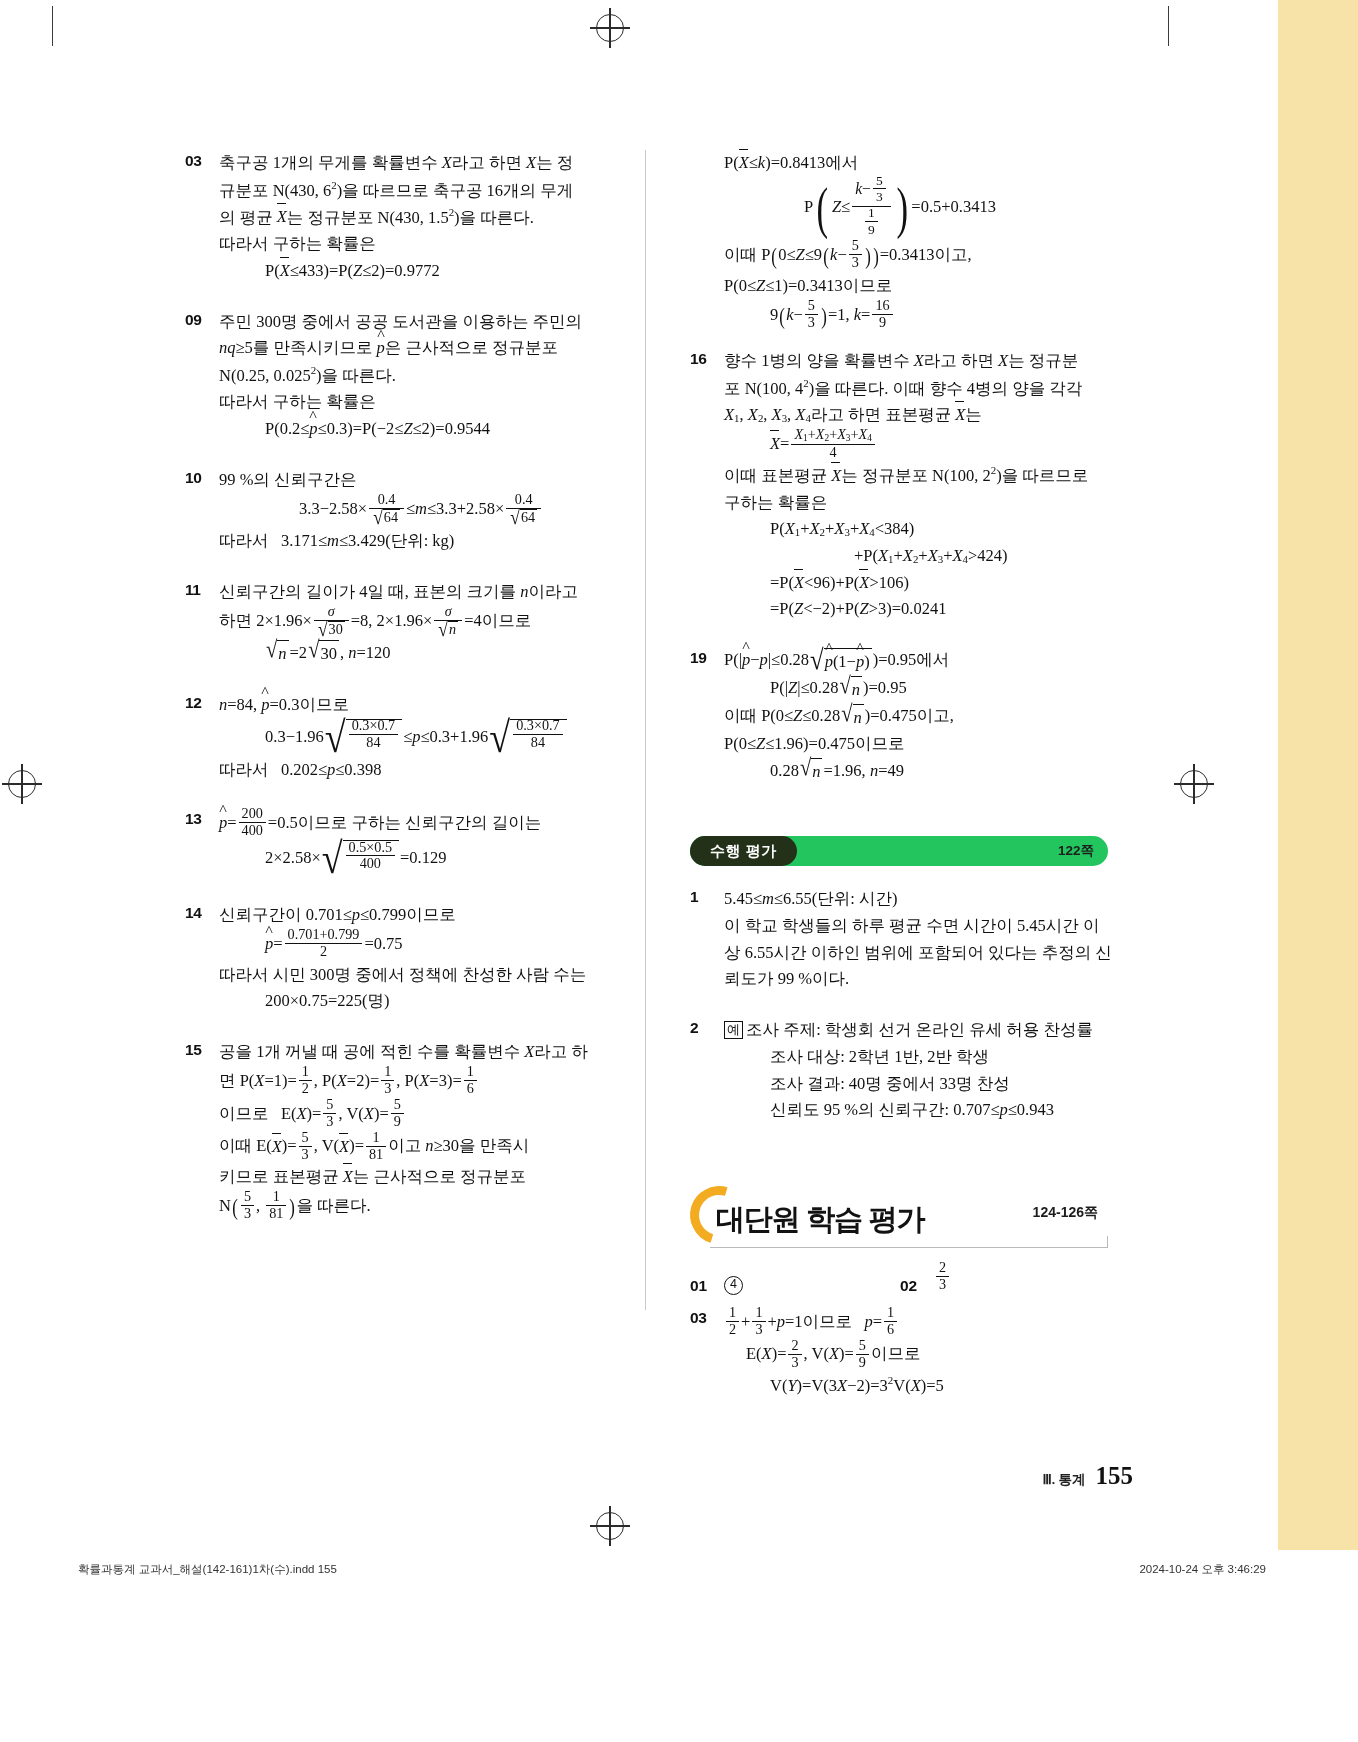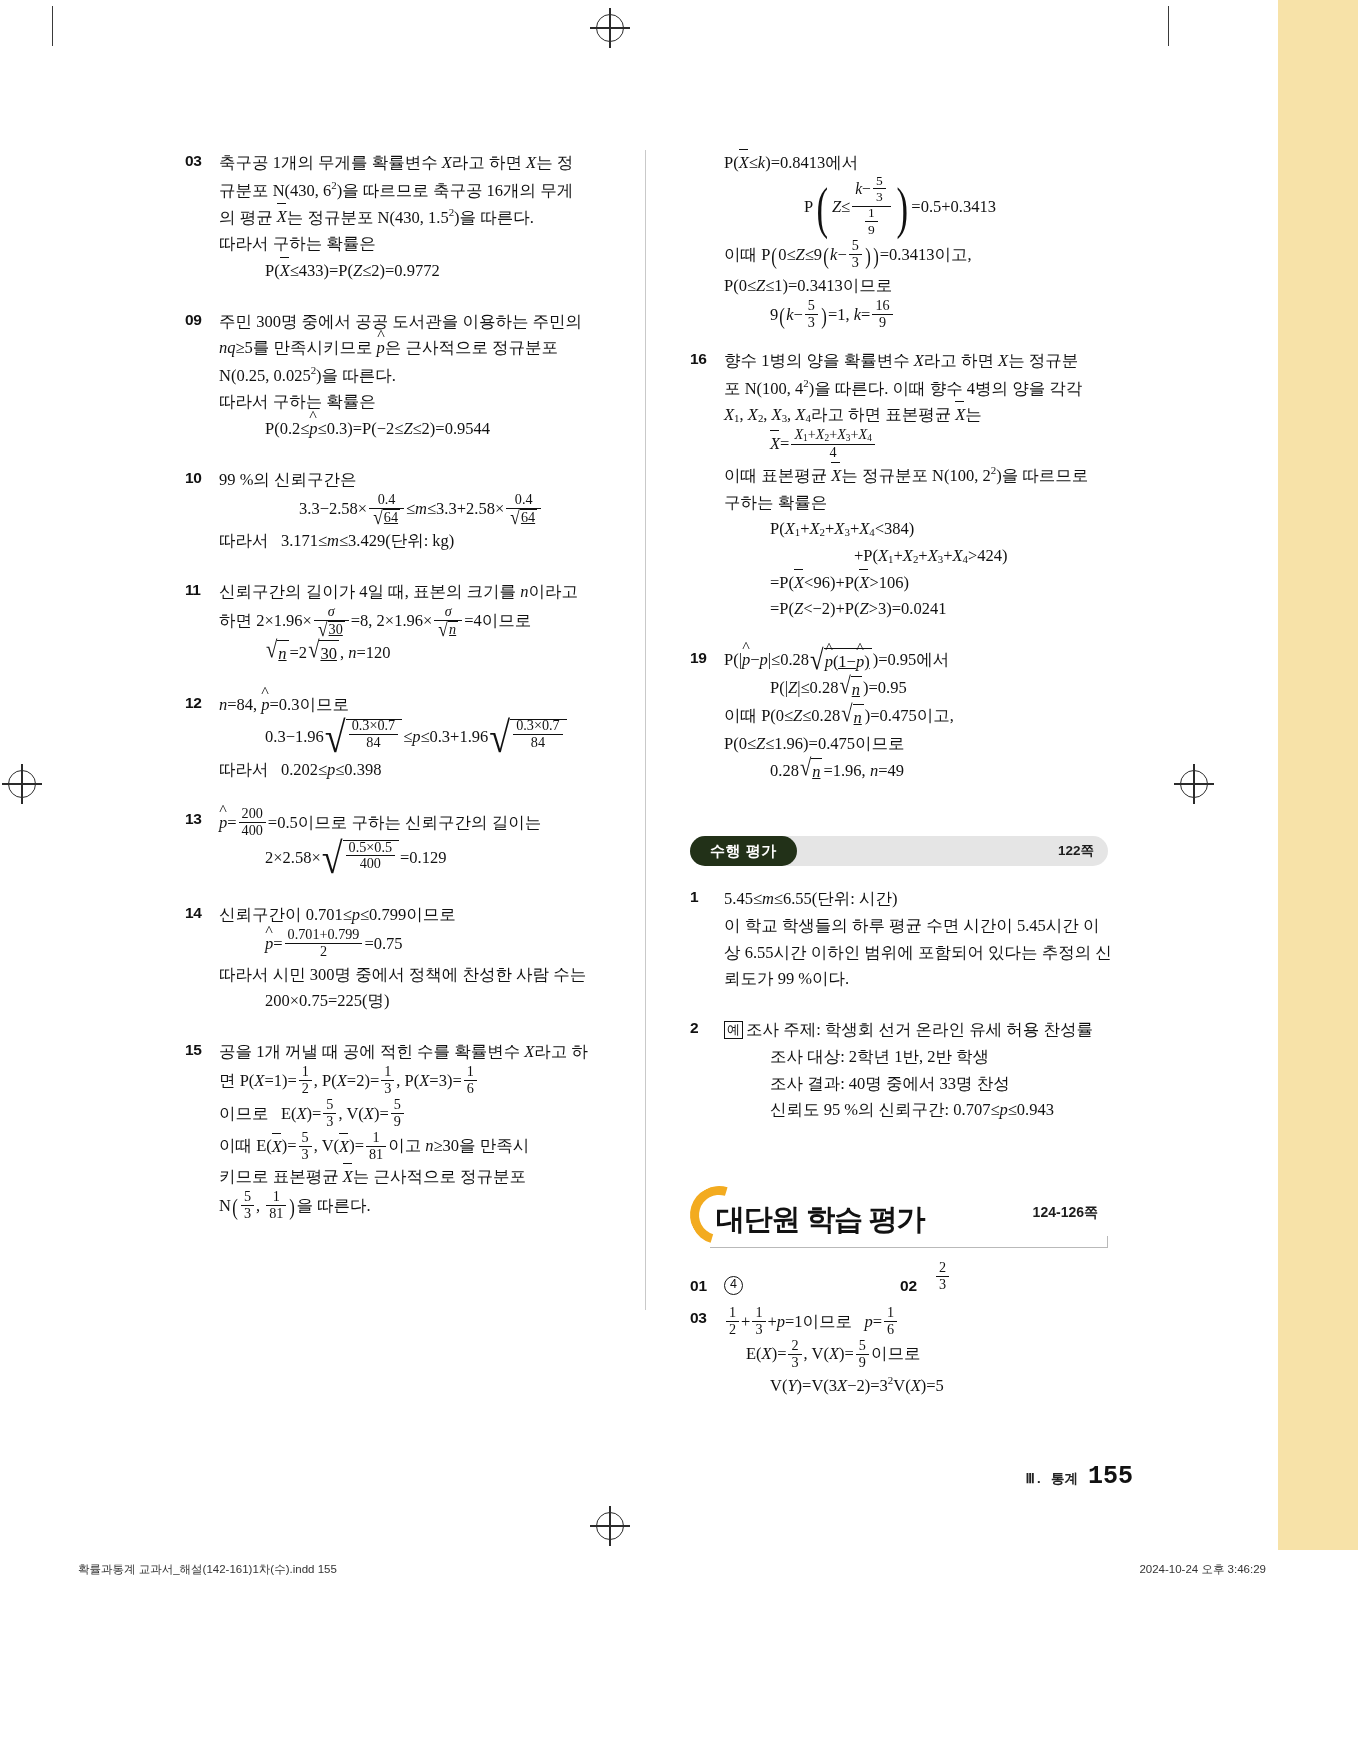--- a/index.html
+++ b/index.html
@@ -56,21 +56,21 @@
   sub.sb{ font-size:0.66em; vertical-align:-0.22em; }
   .frac{
     display:inline-flex; flex-direction:column; vertical-align:middle;
     text-align:center; font-size:0.86em; line-height:1.12; margin:0 2px;
     position:relative; top:-0.12em;
   }
   .frac .nu{ padding:0 3px; }
   .frac .de{ padding:0 3px; border-top:1.35px solid #111; }
   .sq{ display:inline-flex; align-items:stretch; vertical-align:middle; margin:0 1px;}
   .sq .rad{ font-size:1.25em; line-height:1; transform:scaleY(1.15); }
-  .sq .rcont{ border-top:1.3px solid #111; padding:0 2px 0 1px;text-decoration:underline; }
+  .sq .rcont{ border-top:1.3px solid #111; padding:0 2px 0 1px; }
   .bigp{ font-size:1.9em; line-height:0.55; vertical-align:middle;
          display:inline-block; transform:scaleX(0.62); font-family:"Liberation Serif",serif;}
   .medp{ font-size:1.45em; line-height:0.6; vertical-align:middle;
          display:inline-block; transform:scaleX(0.7); }
   .hat{ position:relative; display:inline-block; }
   .hat:before{ content:"^"; position:absolute; left:50%; top:-0.72em;
                transform:translateX(-50%) scaleX(1.15); font-size:0.85em; font-style:normal;}
 
   
   .band {
@@ -114,21 +114,21 @@
                   font-size:15.5px; width:34px; flex:0 0 34px; padding-top:2px;}
   .circnum{ display:inline-block; border:1.3px solid #111; border-radius:50%;
             width:17px; height:17px; line-height:15px; text-align:center;
             font-size:12.5px; font-family:"Liberation Sans",sans-serif;}
   .boxed-ye{ display:inline-block; border:1.2px solid #111; padding:0 2px;
              font-size:13px; line-height:1.25; vertical-align:1px; margin-right:3px;}
 
   
   .folio{
     position:absolute; right:225px; top:1462px;
-    font-family:Liberation Mono, monospace; font-weight:bold;
+    font-family:Liberation Serif, serif; font-weight:bold;
   }
   .folio .chap{ font-size:13.5px; color:#222; margin-right:10px; }
   .folio .pno { font-size:25px; color:#111; }
   .foot-left{
     position:absolute; left:78px; top:1562px;
     font-family:"Liberation Sans", sans-serif; font-size:11.5px; color:#333;
   }
   .foot-right{
     position:absolute; right:92px; top:1562px;
     font-family:"Liberation Sans", sans-serif; font-size:11.5px; color:#333;
@@ -377,21 +377,21 @@
             <span class="rcont"><i class="mi">n</i></span>
           </span>)=0.475이고,</div>
         <div class="line ">P(0≤<i class="mi">Z</i>≤1.96)=0.475이므로</div>
         <div class="line ind2">0.28<span class="sq">
             <span class="rad">√</span>
             <span class="rcont"><i class="mi">n</i></span>
           </span>=1.96, <i class="mi">n</i>=49</div>
       </div>
     </div>
     <div class="gap"></div>
-    <div class="band" style="background: #e5e5e5;">
+    <div class="band" style="background: #22c55e;">
       <div class="pill" style="background: rgb(34, 49, 24);">수행 평가</div>
       <div class="pgref">122쪽</div>
     </div>
     <div class="gap"></div>
     <div class="item">
       <div class="num">1</div>
       <div class="body">
         <div class="line ">5.45≤<i class="mi">m</i>≤6.55(단위: 시간)</div>
         <div class="line ">이 학교 학생들의 하루 평균 수면 시간이 5.45시간 이</div>
         <div class="line ">상 6.55시간 이하인 범위에 포함되어 있다는 추정의 신</div>

